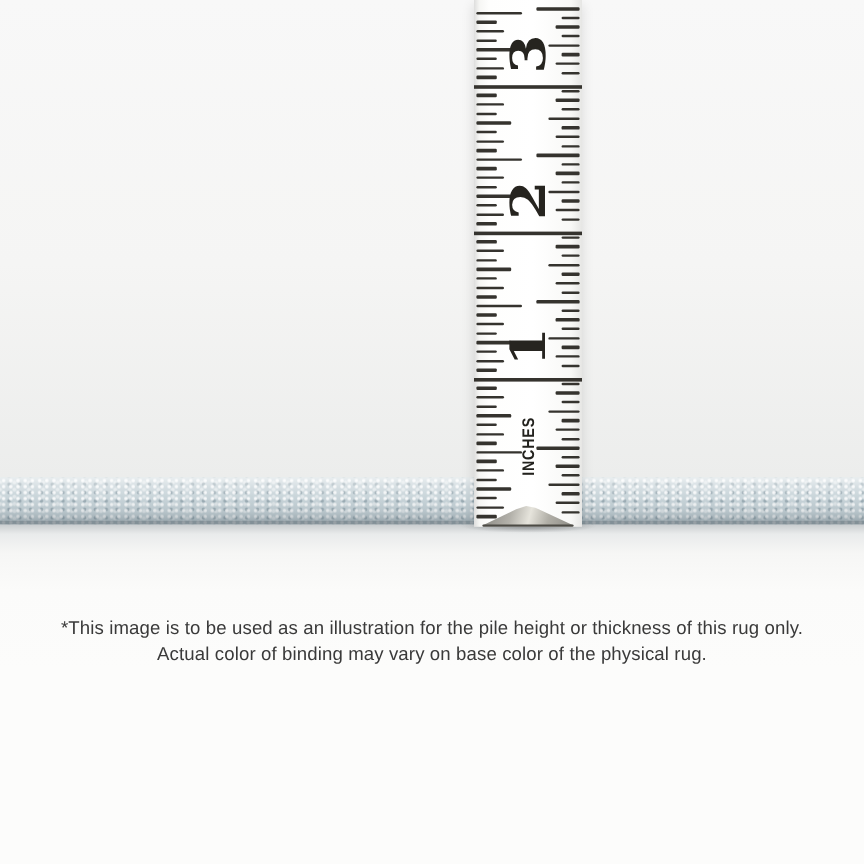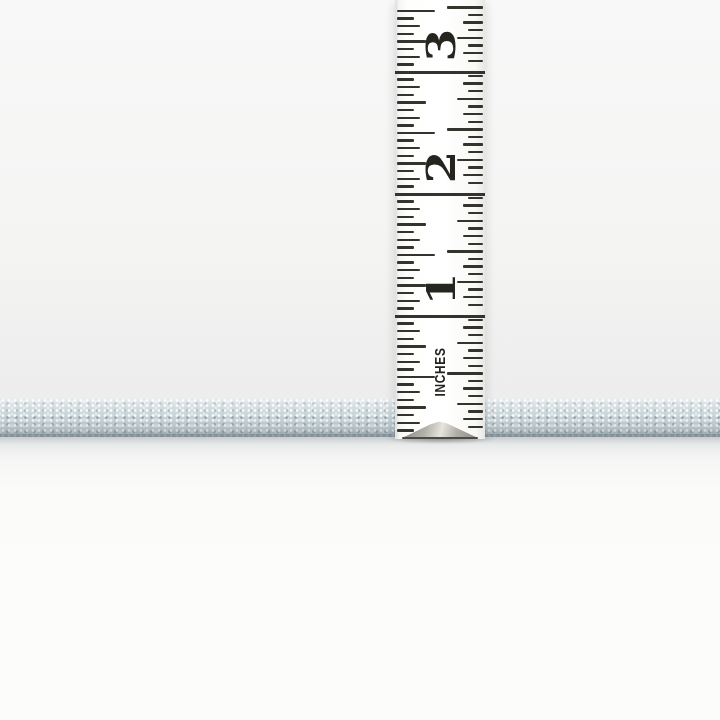--- a/index.html
+++ b/index.html
@@ -202,13 +202,17 @@
       <div class="tick right" style="top: 21.45px; width: 20px; background: rgb(53, 51, 46);"></div>
       <div class="tick left" style="top: 17.425px; width: 17px; background: rgb(53, 51, 46);"></div>
       <div class="tick right" style="top: 13.825px; width: 15px; background: rgb(53, 51, 46);"></div>
       <div class="tick left" style="top: 9.8px; width: 38px; background: rgb(53, 51, 46);"></div>
       <div class="tick right" style="top: 6.2px; width: 36px; background: rgb(53, 51, 46);"></div>
       <div class="num" style="top: 268px;">1</div>
       <div class="num" style="top: 146px;">2</div>
       <div class="num" style="top: 24px;">3</div>
     </div>
 
+  <div class="caption">
+    <div>*This image is to be used as an illustration for the pile height or thickness of this rug only.</div>
+    <div>Actual color of binding may vary on base color of the physical rug.</div>
+  </div>
 </div>
 
 </body></html>

